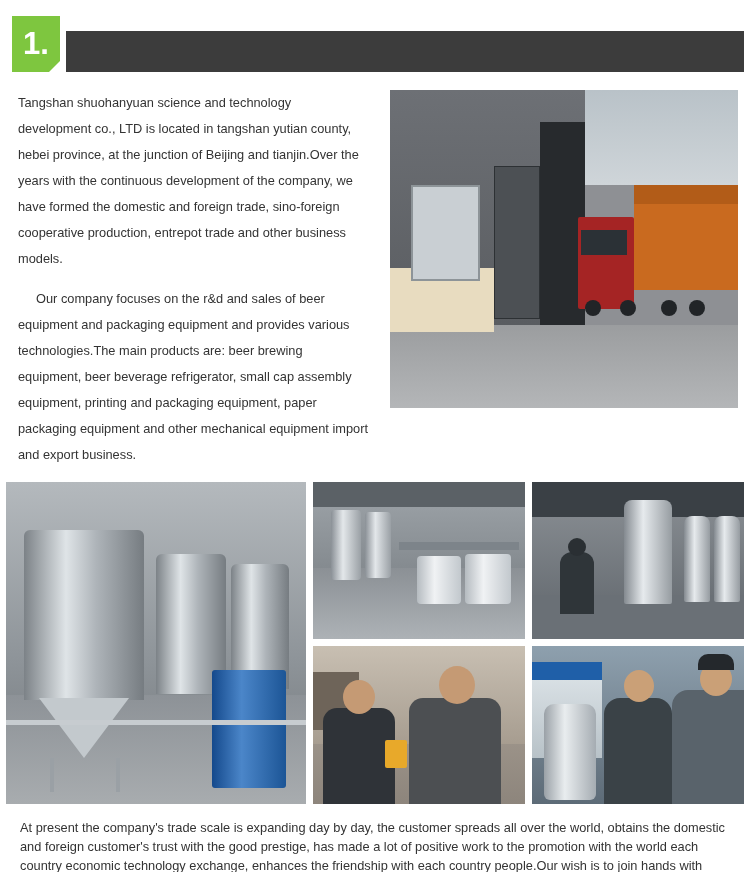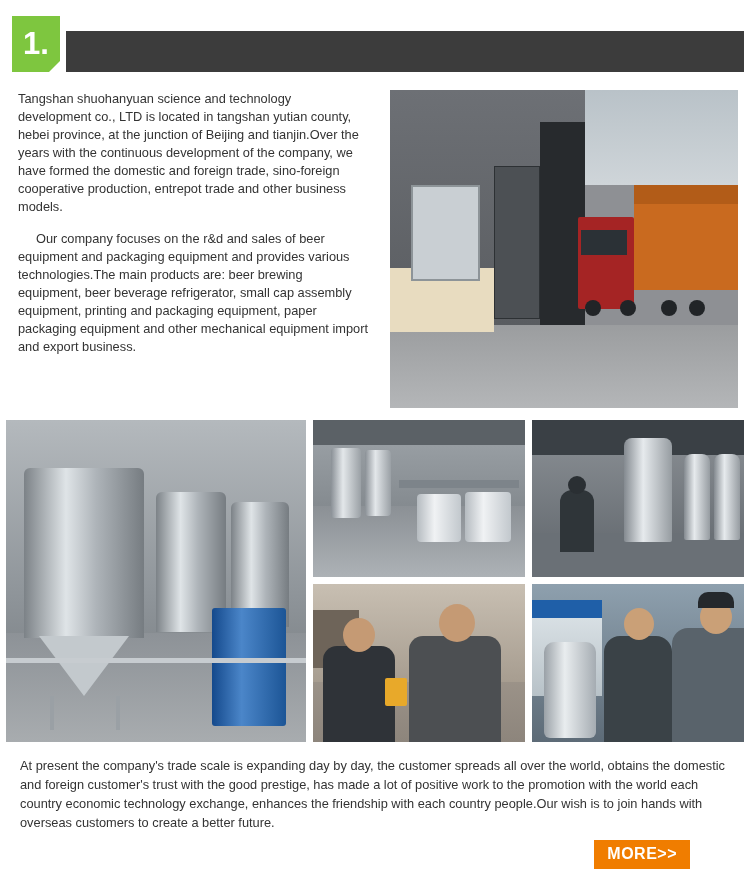--- a/index.html
+++ b/index.html
@@ -70,21 +70,21 @@
   
   .intro {
     position: relative;
     margin: 18px 6px 0 6px;
     min-height: 318px;
   }
   .intro-text {
     width: 368px;
     float: left;
     font-size: 12.8px;
-    line-height: 18px;
+    line-height: 26px;
     color: #333333;
     padding-left: 12px;
     padding-right: 6px;
   }
   .intro-text p { margin: 0 0 14px 0; }
   .intro-text p.indent { text-indent: 18px; }
 
   .intro-photo {
     position: absolute;
     right: 6px;

